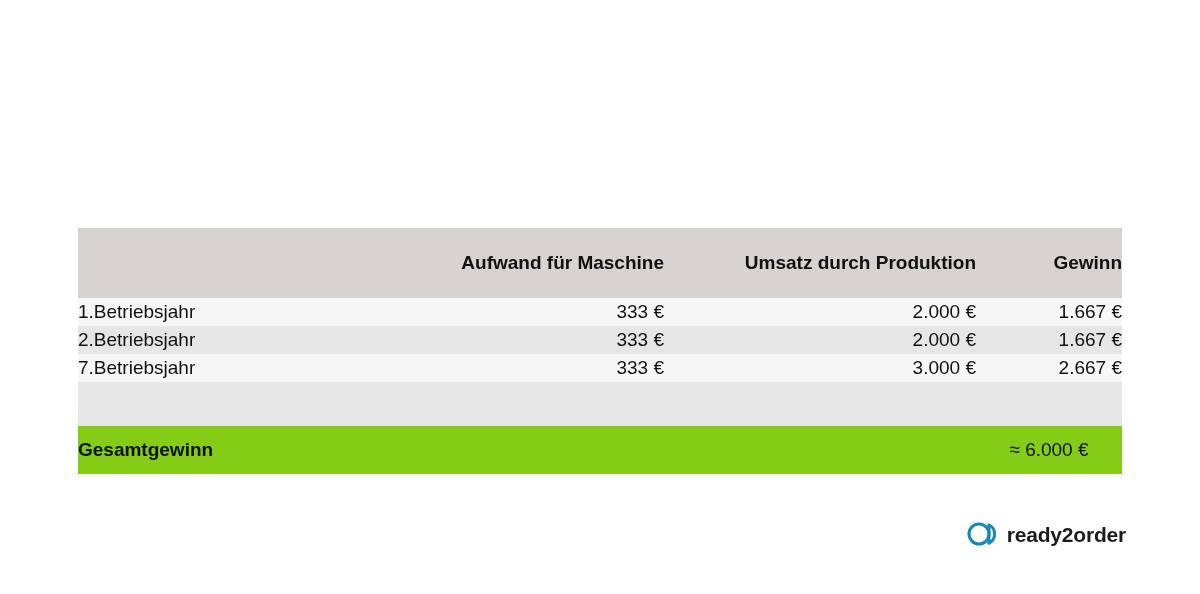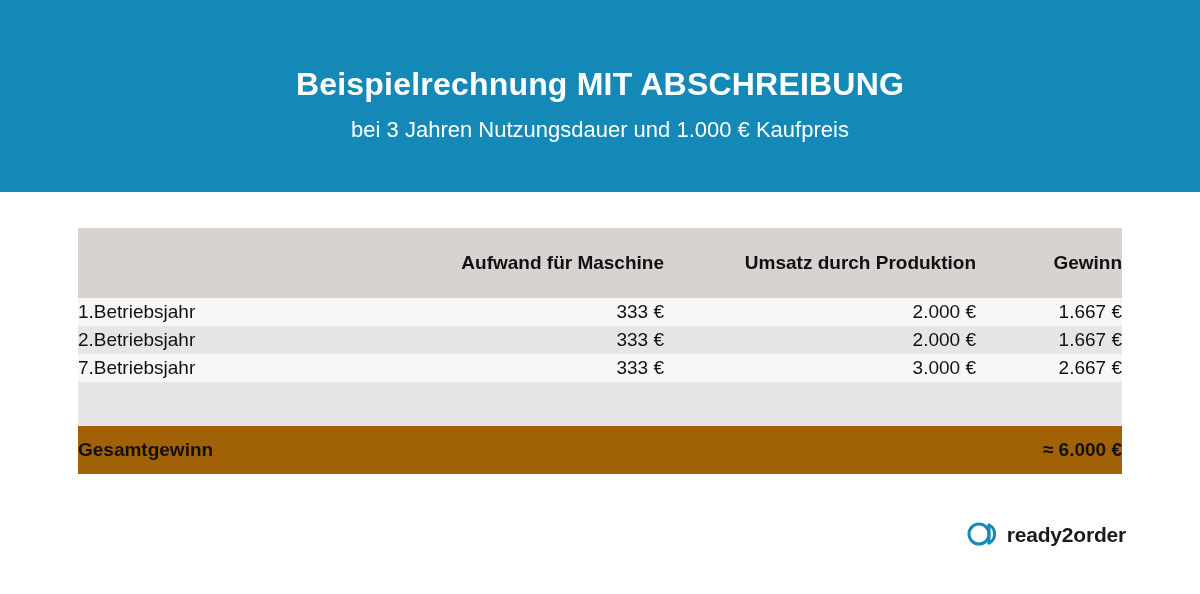--- a/index.html
+++ b/index.html
@@ -116,21 +116,21 @@
   }
   tbody tr.row-even {
     background: #e6e6e6;
   }
   tbody tr.spacer-row {
     height: 44px;
     background: #e6e6e6;
   }
   tbody tr.total-row {
     height: 48px;
-    background: #a16207;
+    background: #84cc16;
   }
 
   td.cell-label {
     font-size: 19px;
     color: #111111;
     padding-left: 26px;
     white-space: nowrap;
   }
   td.cell-num {
     font-size: 19px;
@@ -141,23 +141,23 @@
   }
   td.total-label {
     font-size: 19px;
     font-weight: 700;
     color: #111111;
     padding-left: 26px;
     white-space: nowrap;
   }
   td.total-value {
     font-size: 19px;
-    font-weight: 700;
-    color: #111111;
-    text-align: right;
+    font-weight: 400;
+    color: #111111;
+    text-align: center;
     padding-right: 22px;
     white-space: nowrap;
   }
 
   
   .logo {
     position: absolute;
     right: 74px;
     top: 520px;
     display: flex;
@@ -175,24 +175,20 @@
     color: #1b1b1b;
     letter-spacing: -0.2px;
     line-height: 1;
   }
 </style>
 </head>
 <body>
 
 <div class="page">
 
-  <div class="banner">
-    <h1 class="banner-title"><span class="bold-part">Beispielrechnung</span><span class="normal-part"> MIT ABSCHREIBUNG</span></h1>
-    <p class="banner-subtitle">bei 3 Jahren Nutzungsdauer und 1.000 € Kaufpreis</p>
-  </div>
 
   <div class="table-wrap">
     <table class="calc">
       <thead>
         <tr>
           <th class="col-label"></th>
           <th class="col-aufwand">Aufwand für Maschine</th>
           <th class="col-umsatz">Umsatz durch Produktion</th>
           <th class="col-gewinn">Gewinn</th>
         </tr>

